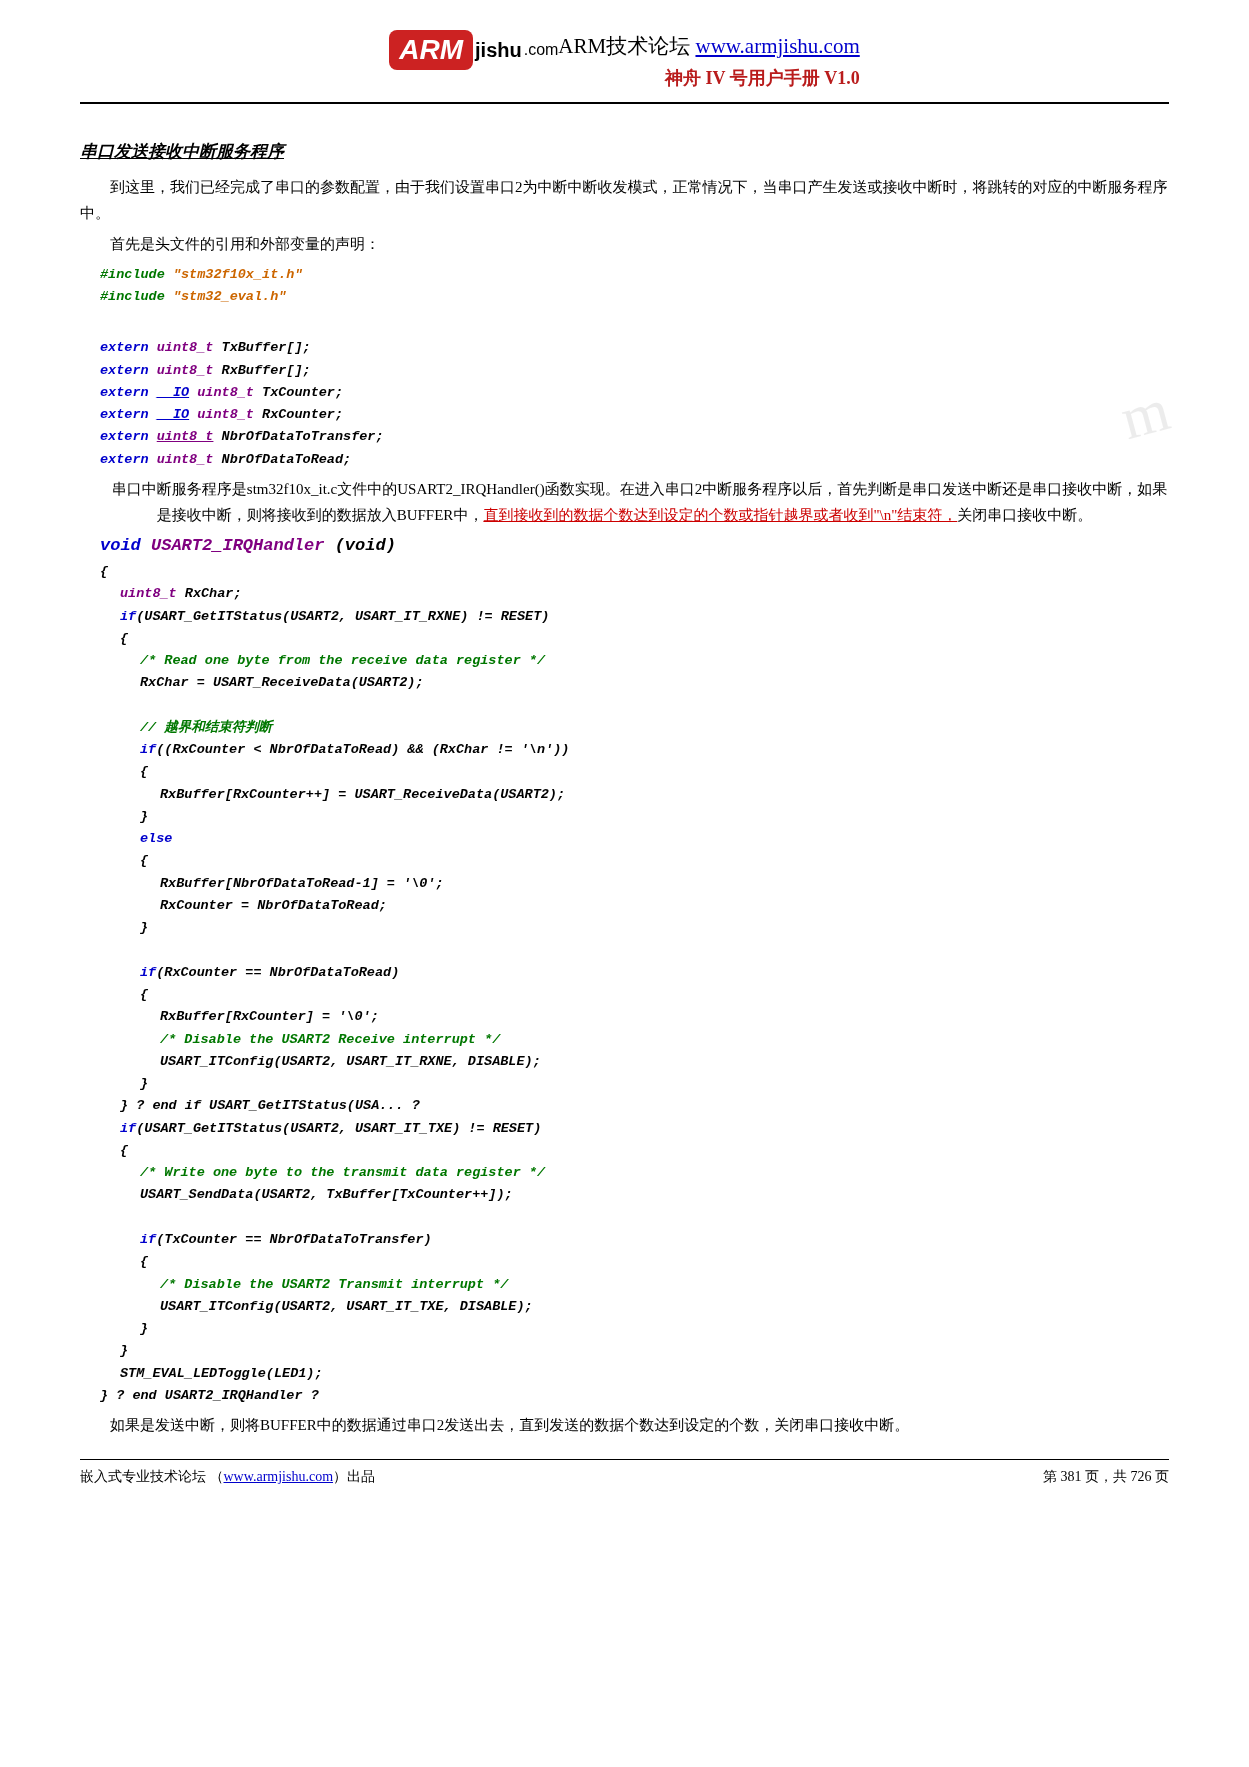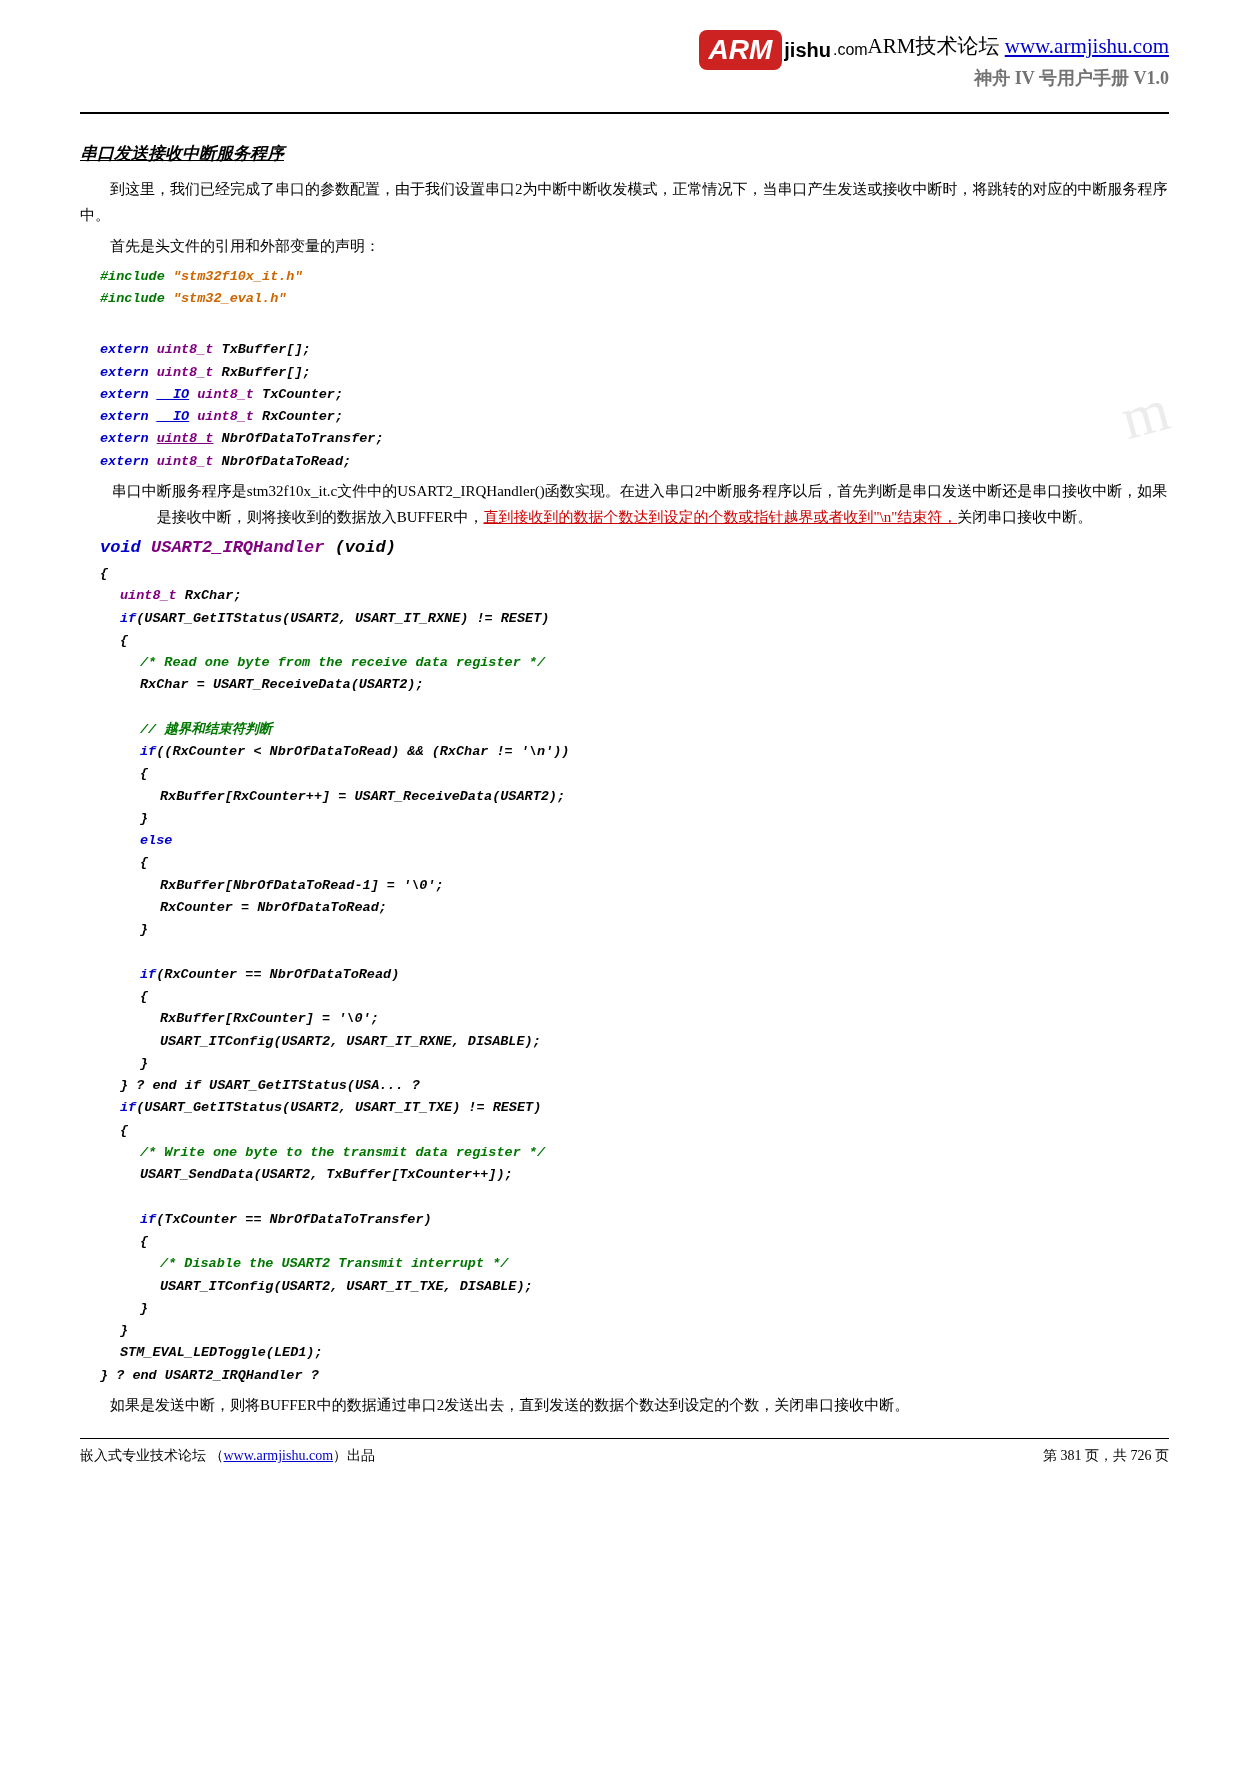--- a/index.html
+++ b/index.html
@@ -14,25 +14,25 @@
     .page {
       width: 1249px;
       min-height: 1767px;
       background: #fff;
       padding: 30px 80px 40px 80px;
       position: relative;
     }
     
     .header {
       display: flex;
-      justify-content: flex-end;
+      justify-content: center;
       align-items: flex-start;
-      padding-bottom: 20px;
+      padding-bottom: 10px;
       border-bottom: 2px solid #000;
-      margin-bottom: 28px;
+      margin-bottom: 36px;
     }
     .logo-area {
       display: flex;
       align-items: center;
     }
     .logo-box {
       background: #cc2222;
       border-radius: 8px;
       padding: 4px 10px;
       display: flex;
@@ -66,21 +66,21 @@
       font-size: 21px;
       color: #000;
     }
     .header-site a {
       color: #0000cc;
       text-decoration: underline;
     }
     .header-title {
       font-size: 18px;
       font-weight: bold;
-      color: #737373;
+      color: #b91c1c;
     }
     
     .section-title {
       font-size: 17px;
       font-weight: bold;
       font-style: italic;
       text-decoration: underline;
       color: #000;
       margin-bottom: 12px;
     }
@@ -234,20 +234,21 @@
     <div class="indent2"><span class="code-black">}</span></div>
     <div class="indent2"><span class="code-blue">else</span></div>
     <div class="indent2"><span class="code-black">{</span></div>
     <div class="indent3"><span class="code-black">RxBuffer[NbrOfDataToRead-1] = '\0';</span></div>
     <div class="indent3"><span class="code-black">RxCounter = NbrOfDataToRead;</span></div>
     <div class="indent2"><span class="code-black">}</span></div>
     <div>&nbsp;</div>
     <div class="indent2"><span class="code-blue">if</span><span class="code-black">(RxCounter == NbrOfDataToRead)</span></div>
     <div class="indent2"><span class="code-black">{</span></div>
     <div class="indent3"><span class="code-black">RxBuffer[RxCounter] = '\0';</span></div>
+    <div class="indent3"><span class="code-comment">/* Disable the USART2 Receive interrupt */</span></div>
     <div class="indent3"><span class="code-black">USART_ITConfig(USART2, USART_IT_RXNE, DISABLE);</span></div>
     <div class="indent2"><span class="code-black">}</span></div>
     <div class="indent1"><span class="code-black">} ? end if USART_GetITStatus(USA... ?</span></div>
     <div class="indent1"><span class="code-blue">if</span><span class="code-black">(USART_GetITStatus(USART2, USART_IT_TXE) != RESET)</span></div>
     <div class="indent1"><span class="code-black">{</span></div>
     <div class="indent2"><span class="code-comment">/* Write one byte to the transmit data register */</span></div>
     <div class="indent2"><span class="code-black">USART_SendData(USART2, TxBuffer[TxCounter++]);</span></div>
     <div>&nbsp;</div>
     <div class="indent2"><span class="code-blue">if</span><span class="code-black">(TxCounter == NbrOfDataToTransfer)</span></div>
     <div class="indent2"><span class="code-black">{</span></div>

